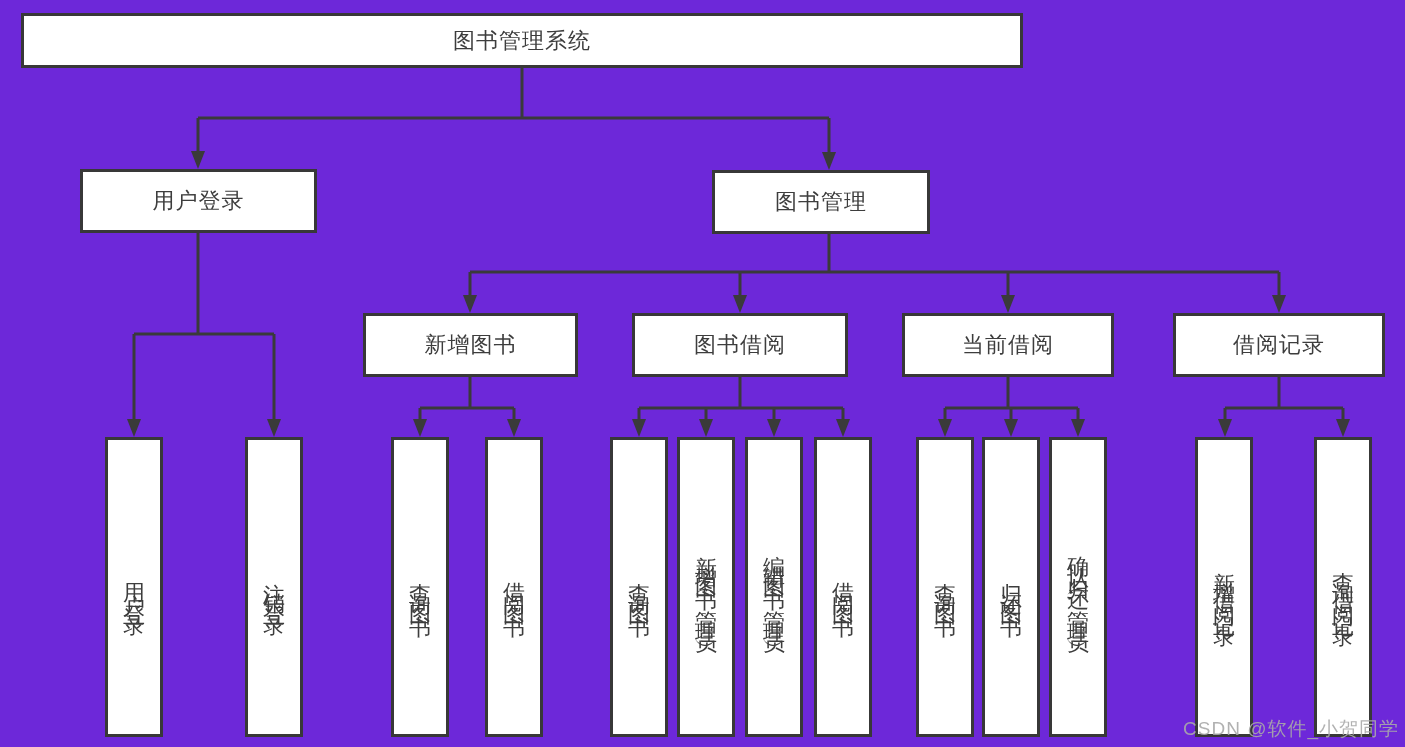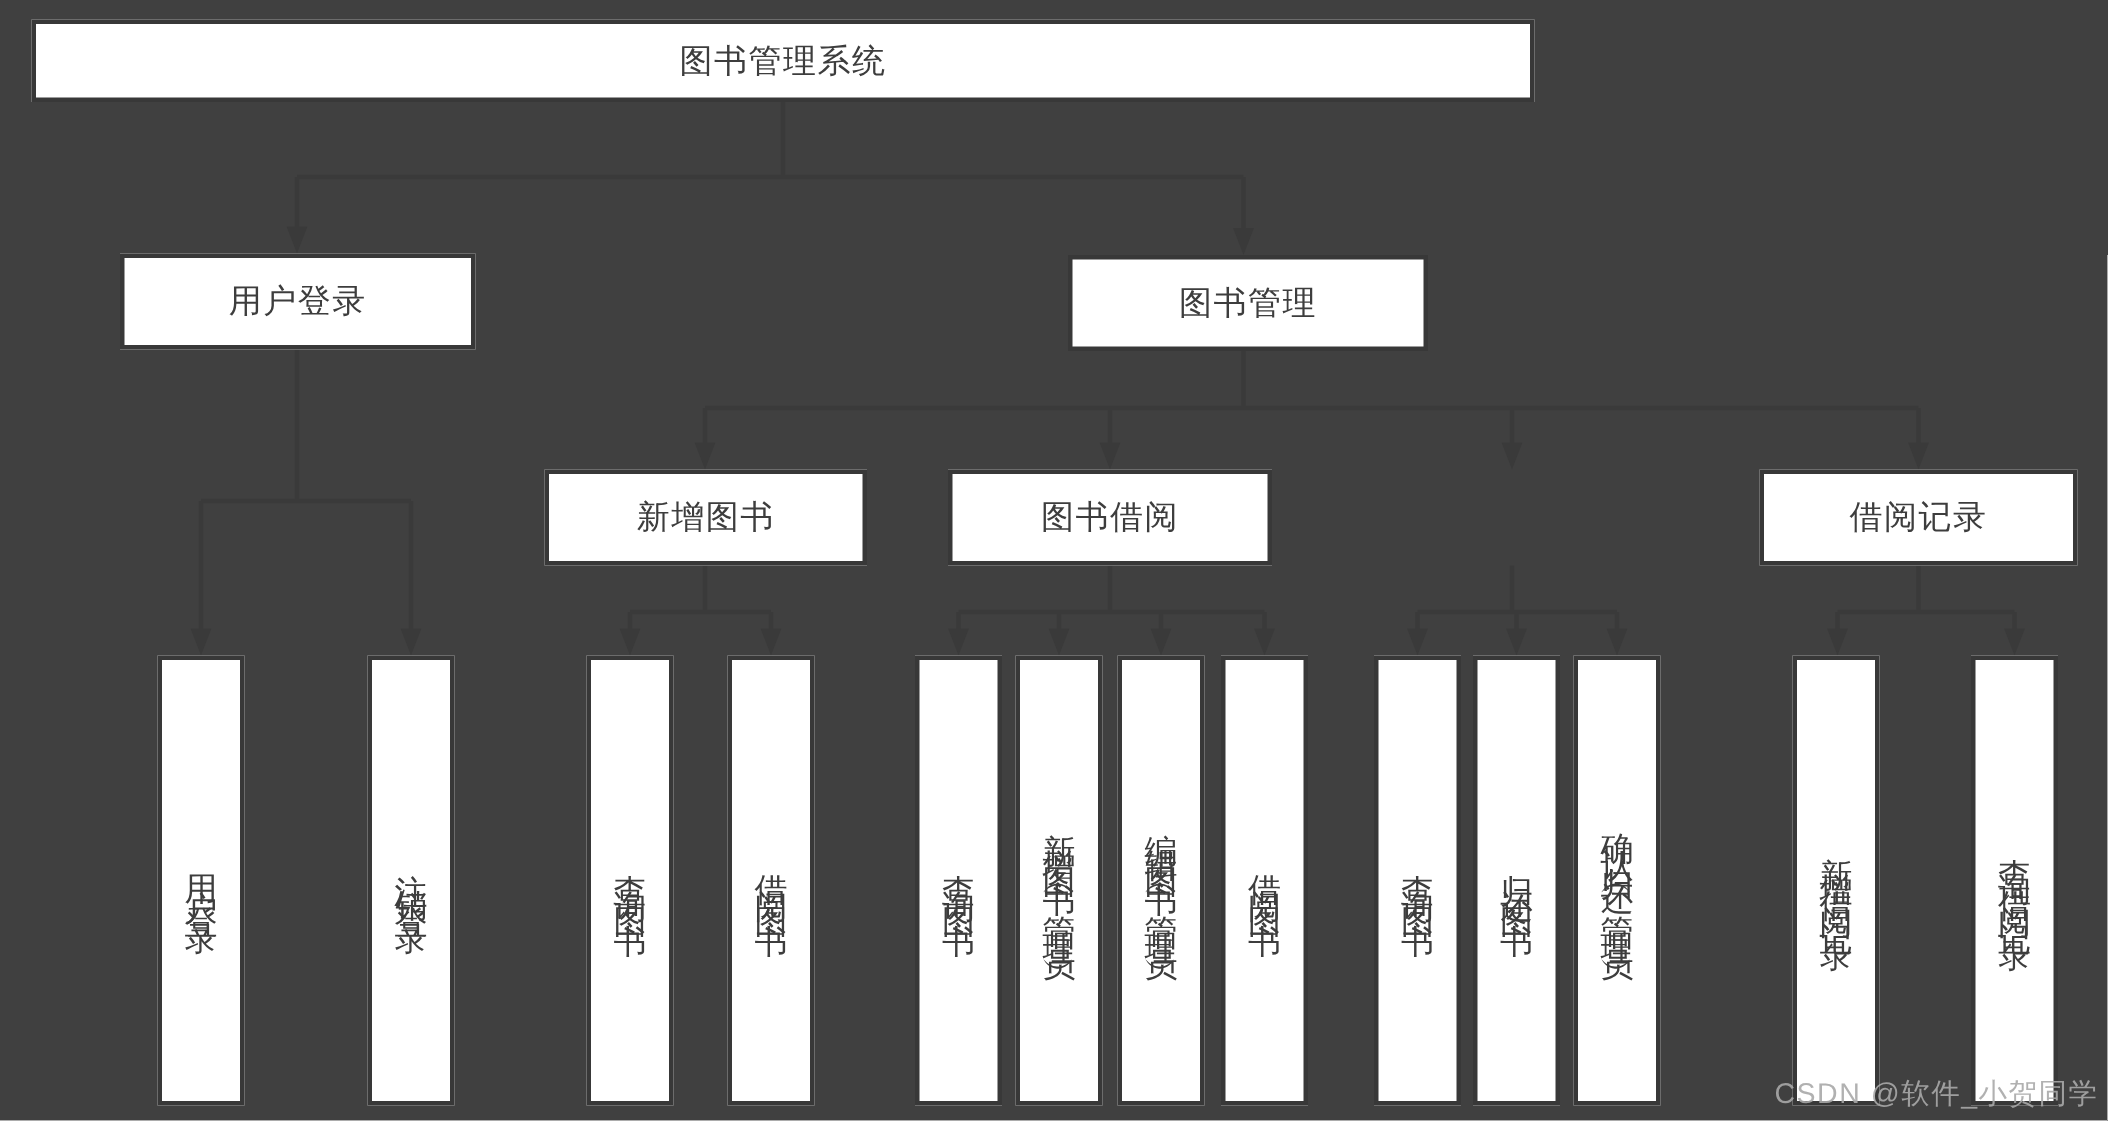--- a/index.html
+++ b/index.html
@@ -1,21 +1,21 @@
 <!DOCTYPE html>
 <html><head>
 <meta charset="utf-8">
 <style>
   html, body { margin: 0; padding: 0; background: #ffffff; }
   body { font-family: "Liberation Sans", "DejaVu Sans", sans-serif; }
   #canvas {
     position: relative;
     width: 1405px;
     height: 747px;
-    background: #404040;
+    background: #6d28d9;
     overflow: hidden;
   }
   #connectors {
     position: absolute;
     left: 0; top: 0;
     width: 1405px; height: 747px;
   }
   #connectors path {
     stroke: #3a3a3a;
     stroke-width: 3;
@@ -93,24 +93,25 @@
     <polygon points="1071,419 1085,419 1078,437"></polygon>
 
     <path d="M1279 377 V408 M1225 408 H1343 M1225 408 V422 M1343 408 V422"></path>
     <polygon points="1218,419 1232,419 1225,437"></polygon>
     <polygon points="1336,419 1350,419 1343,437"></polygon>
   </svg>
 
   <div class="box hbox" style="left:21px; top:13px; width:1002px; height:55px;">图书管理系统</div>
 
   <div class="box hbox" style="left:80px; top:169px; width:237px; height:64px;">用户登录</div>
-  <div class="box hbox" style="left:712px; top:170px; width:240px; height:64px;">图书管理</div>
+  <div class="box hbox" style="left:712px; top:170px; width:218px; height:64px;">图书管理</div>
 
   <div class="box hbox" style="left:363px; top:313px; width:215px; height:64px;">新增图书</div>
   <div class="box hbox" style="left:632px; top:313px; width:216px; height:64px;">图书借阅</div>
+  <div class="box hbox" style="left:902px; top:313px; width:212px; height:64px;">当前借阅</div>
   <div class="box hbox" style="left:1173px; top:313px; width:212px; height:64px;text-align:center;">借阅记录</div>
 
   <div class="box vbox" style="left:105px; top:437px; width:58px; height:300px;">
     <span>用户登录</span>
   </div>
   <div class="box vbox" style="left:245px; top:437px; width:58px; height:300px;">
     <span>注销登录</span>
   </div>
 
   <div class="box vbox" style="left:391px; top:437px; width:58px; height:300px;">

